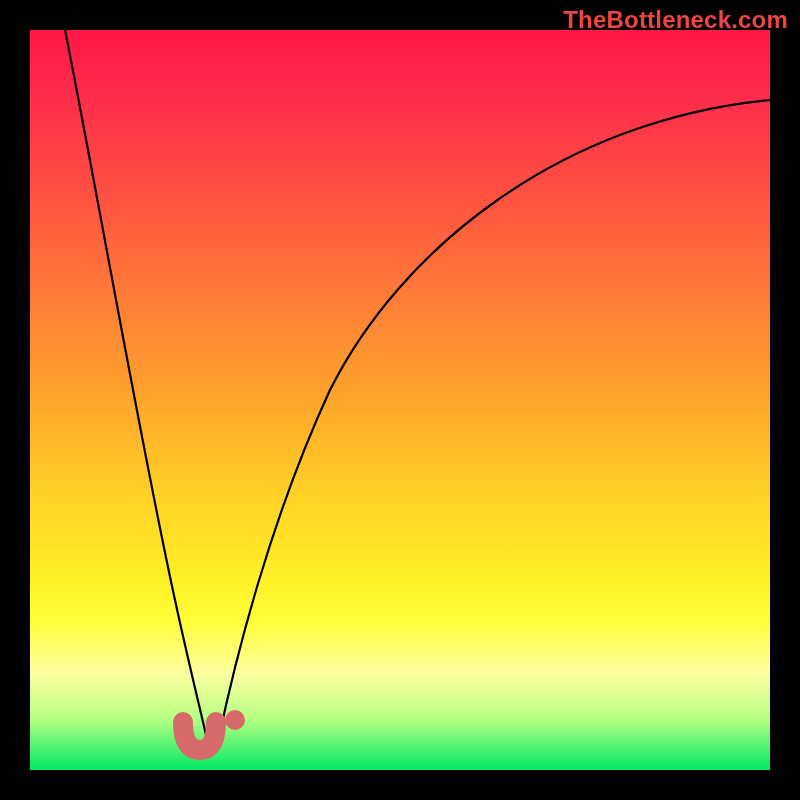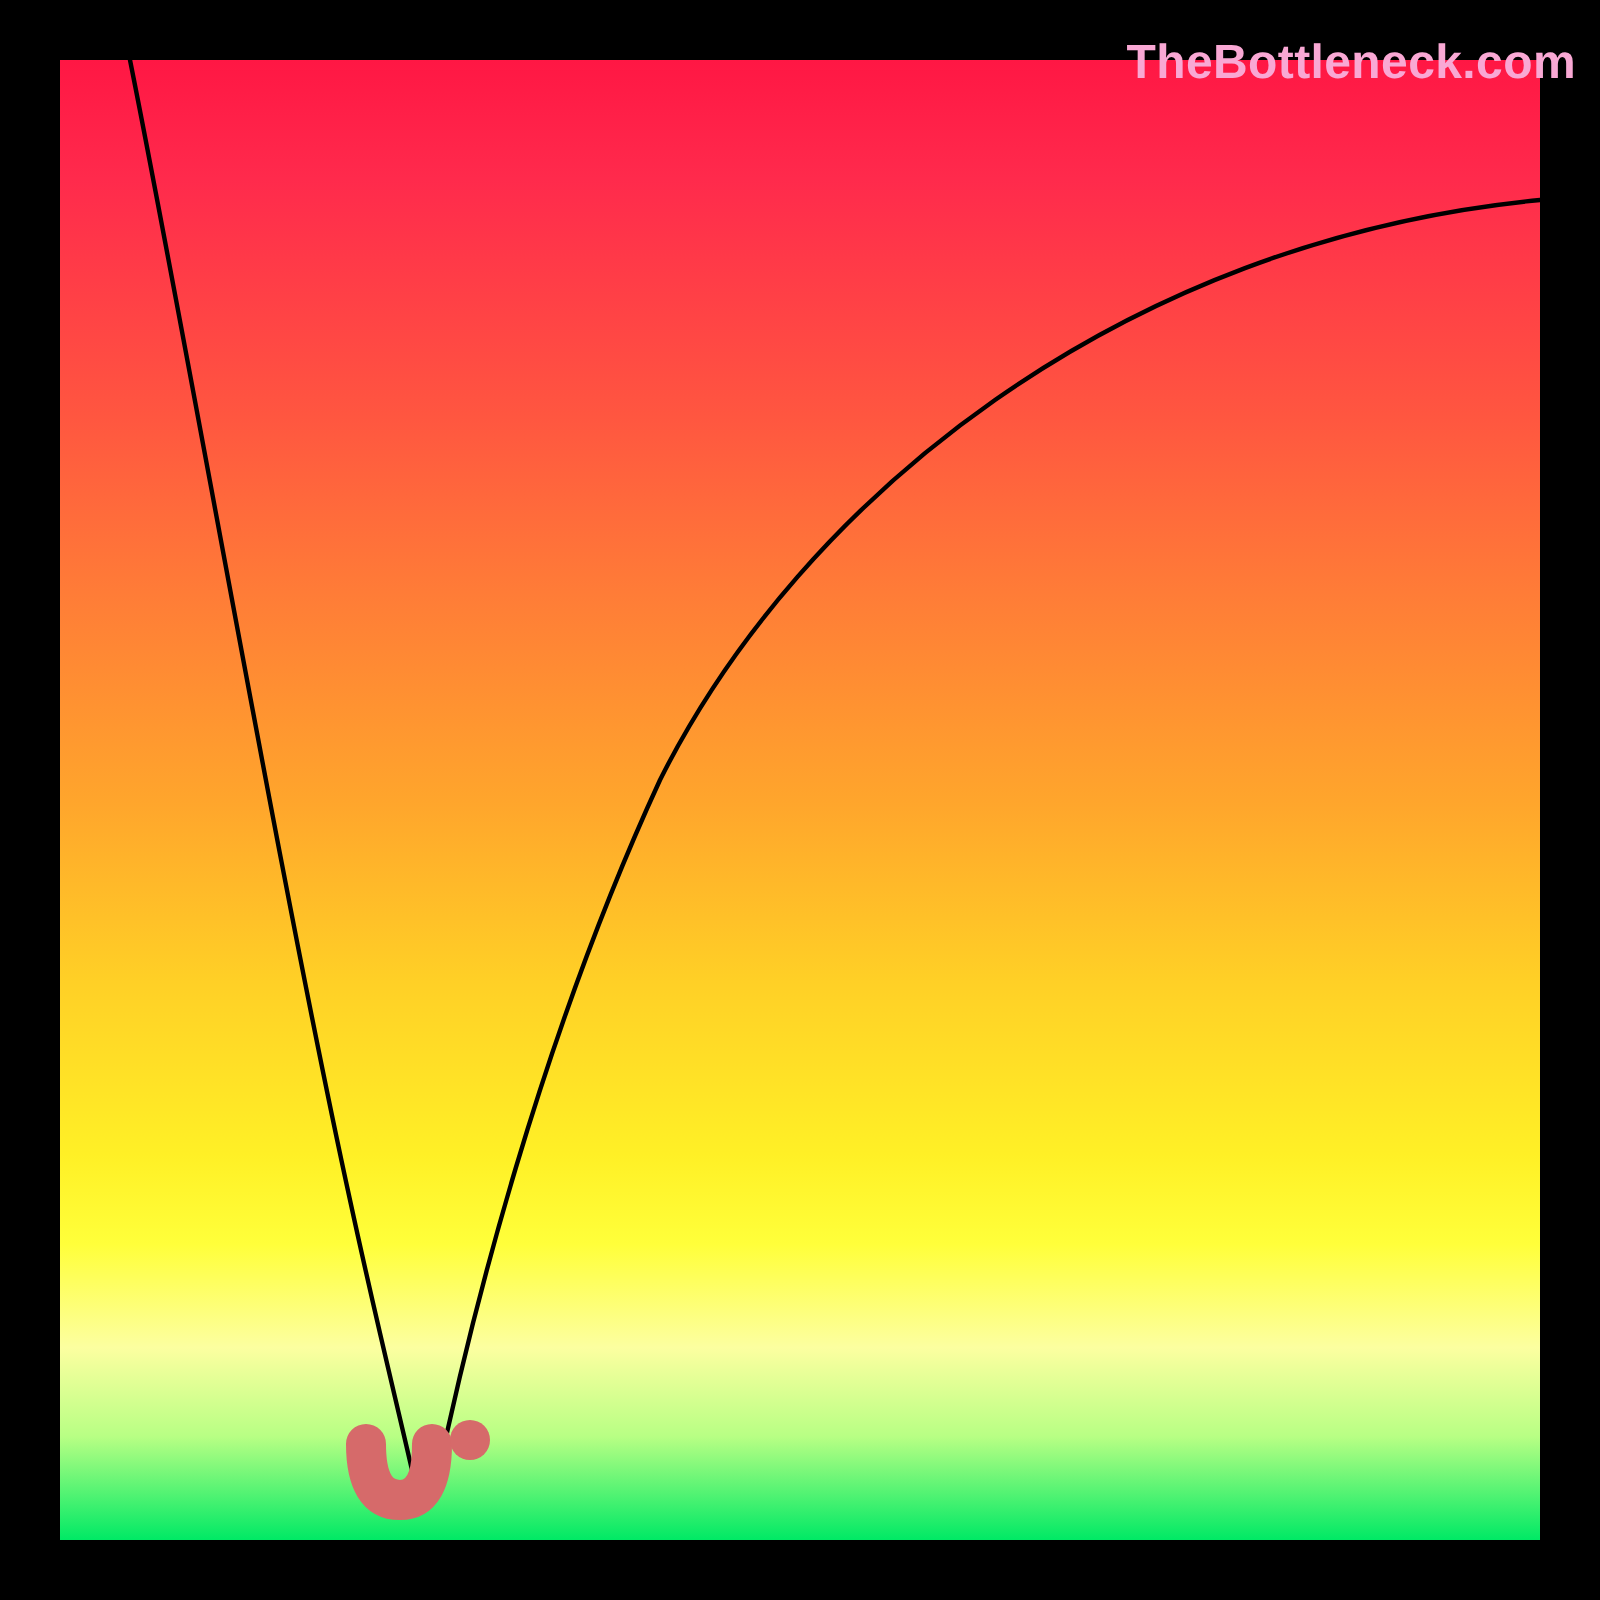--- a/index.html
+++ b/index.html
@@ -24,26 +24,26 @@
       #ffa52c 50%,
       #ffcf26 62%,
       #fff026 74%,
       #ffff3a 80%,
       #fcffa0 87%,
       #b8ff84 93%,
       #00e965 100%);
   }
   .watermark {
     position: absolute;
-    top: 18px;
+    top: 6px;
     right: 12px;
     font-family: Arial, Helvetica, sans-serif;
     font-size: 24px;
     font-weight: 600;
-    color: #f9a8d4;
+    color: #ef4444;
     letter-spacing: 0.2px;
     text-align: center;
   }
   svg.plot {
     position: absolute;
     left: 0;
     top: 0;
   }
   .curve {
     fill: none;

